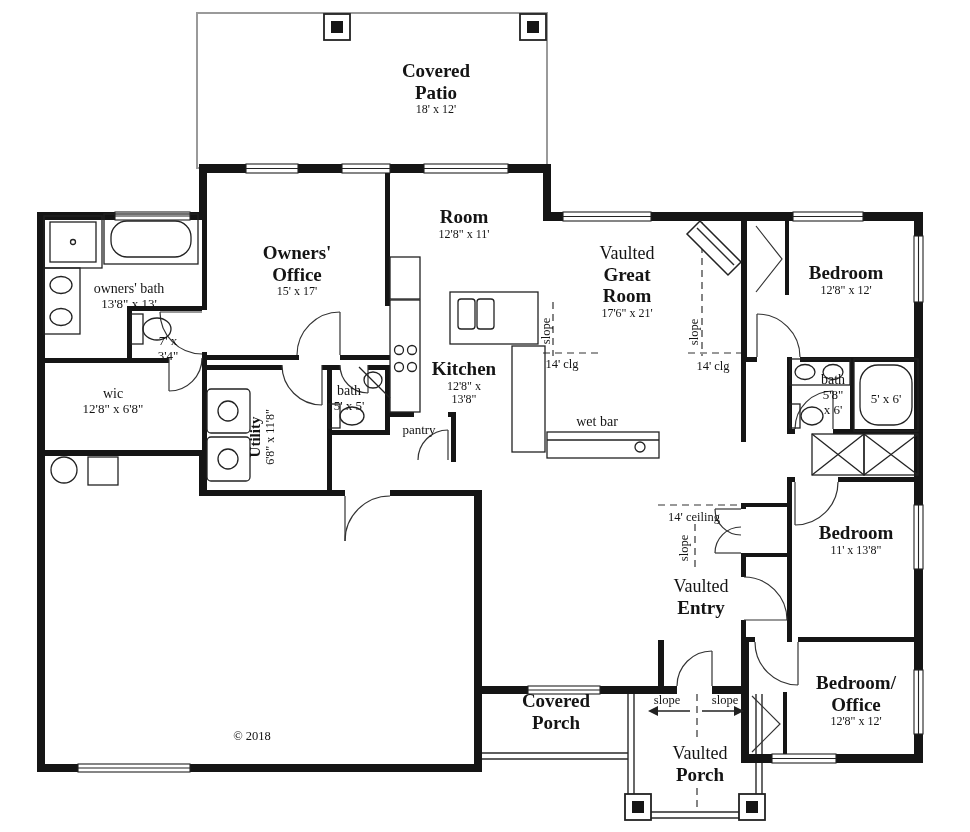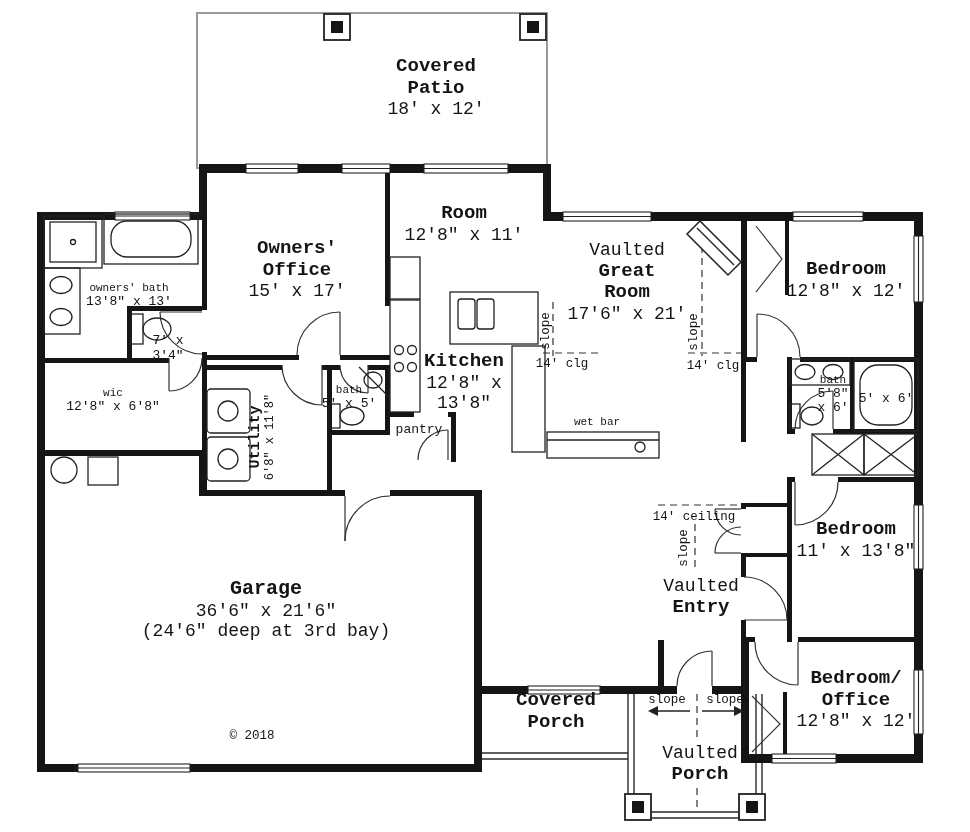--- a/index.html
+++ b/index.html
@@ -1,25 +1,25 @@
 <!DOCTYPE html>
 <html><head>
 <meta charset="utf-8">
 <style>
   html,body{margin:0;padding:0;background:#fff;}
   .plan{position:relative;width:970px;height:832px;background:#ffffff;overflow:hidden;
-        font-family:Liberation Mono, monospace;color:#141414;}
+        font-family:Liberation Serif, serif;color:#141414;}
   .plan svg{position:absolute;left:0;top:0;}
   .lbl{position:absolute;transform:translate(-50%,-50%);text-align:center;line-height:1.14;white-space:nowrap;}
   .rot{transform:translate(-50%,-50%) rotate(-90deg);}
   .name{font-weight:bold;font-size:19px;}
   .name-lg{font-weight:bold;font-size:20px;}
   .pre{font-size:18px;}
-  .dim{font-size:18px;}
-  .small{font-size:11px;}
+  .dim{font-size:12px;}
+  .small{font-size:14px;}
   .sdim{font-size:13px;}
   .note{font-size:12.5px;}
   .uname{font-weight:bold;font-size:15px;}
   .udim{font-size:12px;}
   
   .w{fill:#151515;}
   .gray{fill:none;stroke:#9a9a9a;stroke-width:2;}
   .thin{fill:none;stroke:#2a2a2a;stroke-width:1.4;}
   .win-r{fill:#ffffff;stroke:#222;stroke-width:1.1;}
   .win-l{stroke:#222;stroke-width:1.1;}
@@ -476,25 +476,20 @@
 
 <div class="lbl" style="left:886px;top:399px">
   <div class="sdim">5' x 6'</div>
 </div>
 
 <div class="lbl" style="left:856px;top:540px">
   <div class="name">Bedroom</div>
   <div class="dim">11' x 13'8"</div>
 </div>
 
-<div class="lbl" style="left:266px;top:610px">
-  <div class="name-lg">Garage</div>
-  <div class="dim">36'6" x 21'6"</div>
-  <div class="dim">(24'6" deep at 3rd bay)</div>
-</div>
 
 
 <div class="lbl" style="left:694px;top:517px">
   <div class="note">14' ceiling</div>
 </div>
 
 <div class="lbl rot" style="left:684px;top:548px">
   <div class="note">slope</div>
 </div>
 

